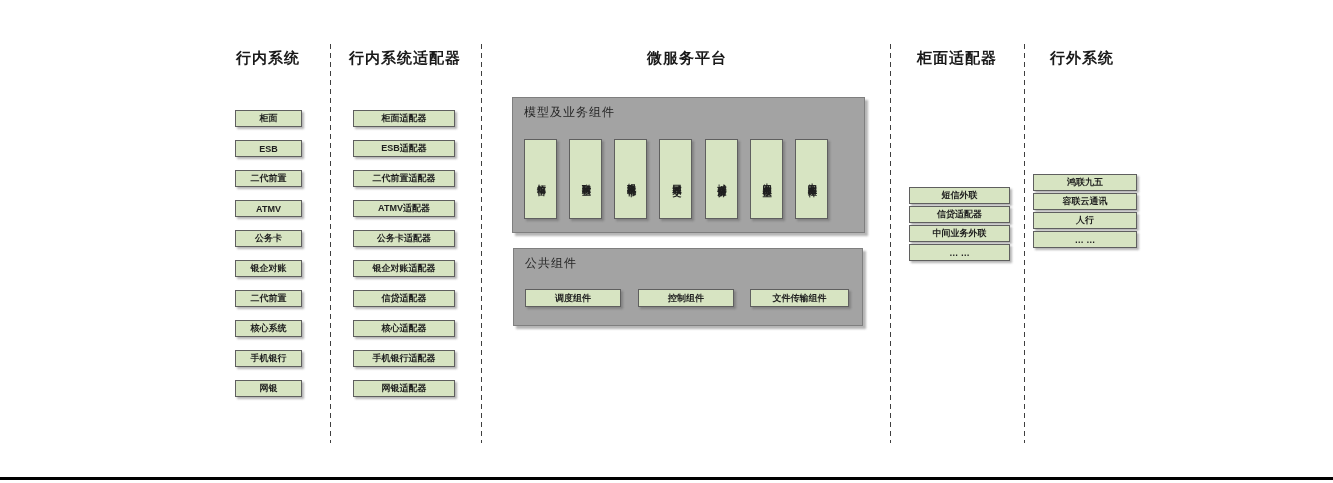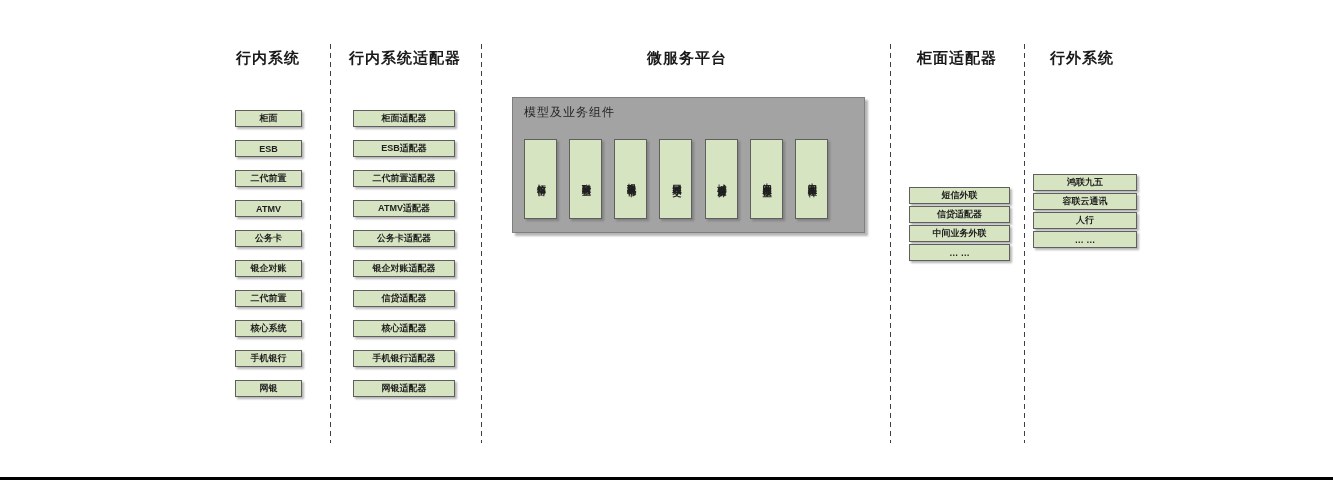--- a/index.html
+++ b/index.html
@@ -83,20 +83,26 @@
       <div class="vnode">短信平台</div>
       <div class="vnode">联网核查</div>
       <div class="vnode">银联及银行卡</div>
       <div class="vnode">同城票交</div>
       <div class="vnode">城商行清算</div>
       <div class="vnode">中间业务模型</div>
       <div class="vnode">中间业务组件</div>
     </div>
   </div>
 
+  <div class="panel" style="left:513px;top:248px;width:350px;height:78px">
+    <div class="panel-label">公共组件</div>
+    <div class="btn" style="left:11px;top:40px;width:96px">调度组件</div>
+    <div class="btn" style="left:124px;top:40px;width:96px">控制组件</div>
+    <div class="btn" style="left:236px;top:40px;width:99px">文件传输组件</div>
+  </div>
 
 
   <div class="vstack stack-g19" style="left:909px;top:187px;width:101px">
     <div class="node">短信外联</div>
     <div class="node">信贷适配器</div>
     <div class="node">中间业务外联</div>
     <div class="node">… …</div>
   </div>
 
   <div class="vstack stack-g19" style="left:1033px;top:174px;width:104px">

